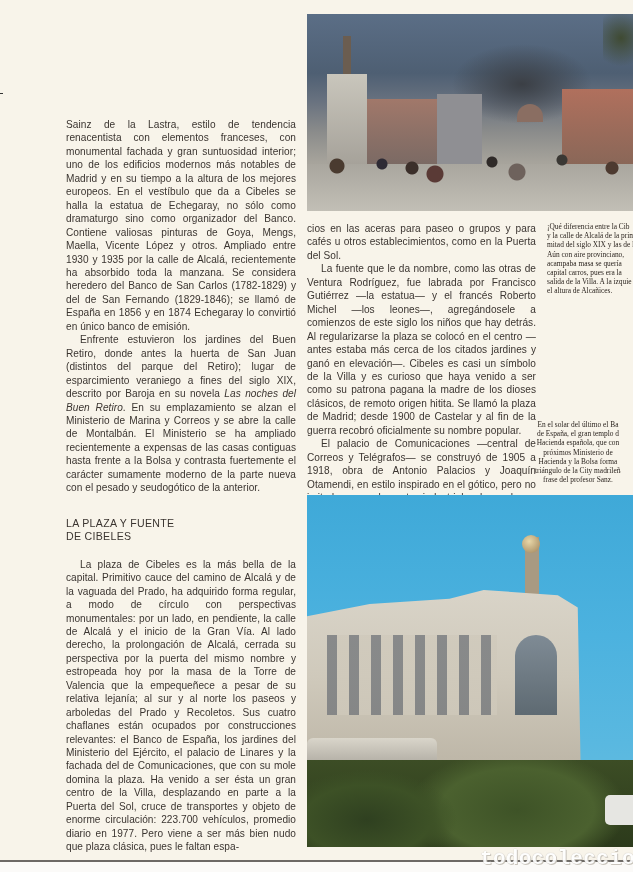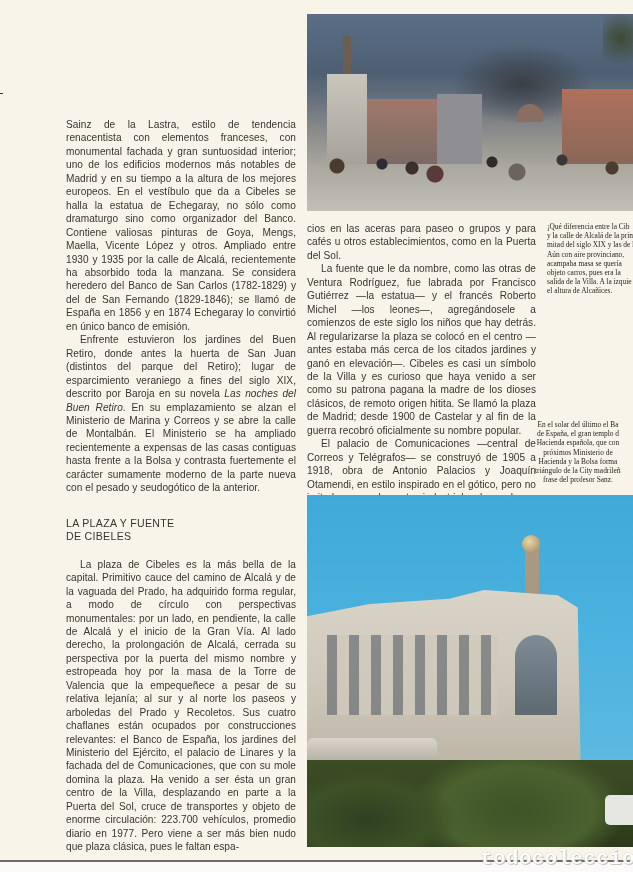--- a/index.html
+++ b/index.html
@@ -103,21 +103,21 @@
     <div class="ground"></div>
     <div class="crowd"></div>
   </div>
 
   <div class="caption cap1">
     <div>¡Qué diferencia entre la Cib</div>
     <div>y la calle de Alcalá de la prim</div>
     <div>mitad del siglo XIX y las de h</div>
     <div>Aún con aire provinciano,</div>
     <div>acampaba masa se quería</div>
-    <div>objeto carros, pues era la</div>
+    <div>capital carros, pues era la</div>
     <div>salida de la Villa. A la izquie</div>
     <div>el altura de Alcañices.</div>
   </div>
 
   <div class="col col-mid">
     <p>cios en las aceras para paseo o grupos y para cafés u otros establecimientos, como en la Puerta del Sol.</p>
     <p class="ind">La fuente que le da nombre, como las otras de Ventura Rodríguez, fue labrada por Francisco Gutiérrez —la estatua— y el francés Roberto Michel —los leones—, agregándosele a comienzos de este siglo los niños que hay detrás. Al regularizarse la plaza se colocó en el centro —antes estaba más cerca de los citados jardines y ganó en elevación—. Cibeles es casi un símbolo de la Villa y es curioso que haya venido a ser como su patrona pagana la madre de los dioses clásicos, de remoto origen hitita. Se llamó la plaza de Madrid; desde 1900 de Castelar y al fin de la guerra recobró oficialmente su nombre popular.</p>
     <p class="ind">El palacio de Comunicaciones —central de Correos y Telégrafos— se construyó de 1905 a 1918, obra de Antonio Palacios y Joaquín Otamendi, en estilo inspirado en el gótico, pero no imitado, y con elementos industriales, lo que le</p>
   </div>
 

